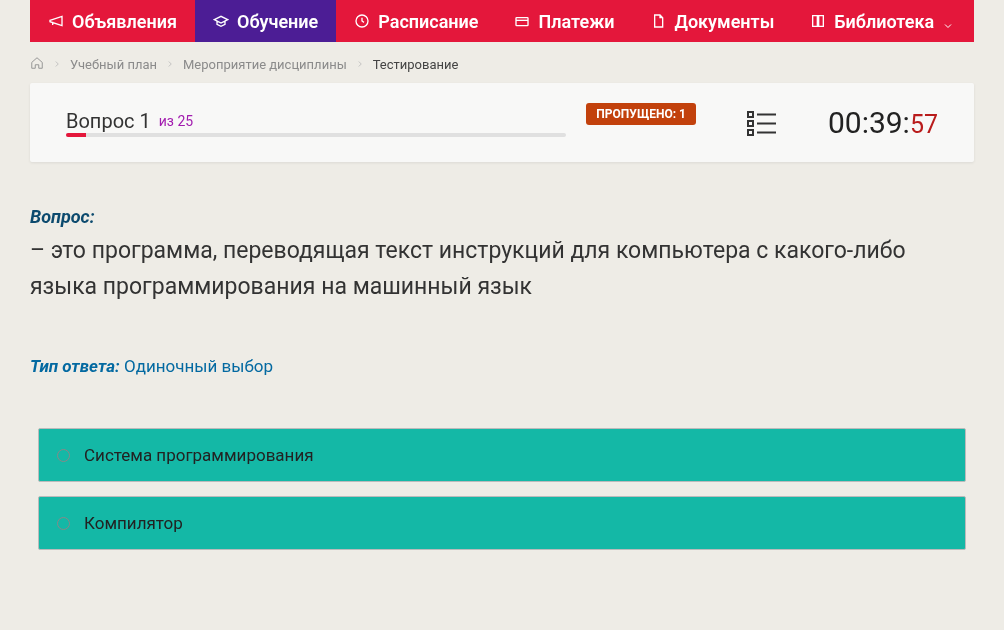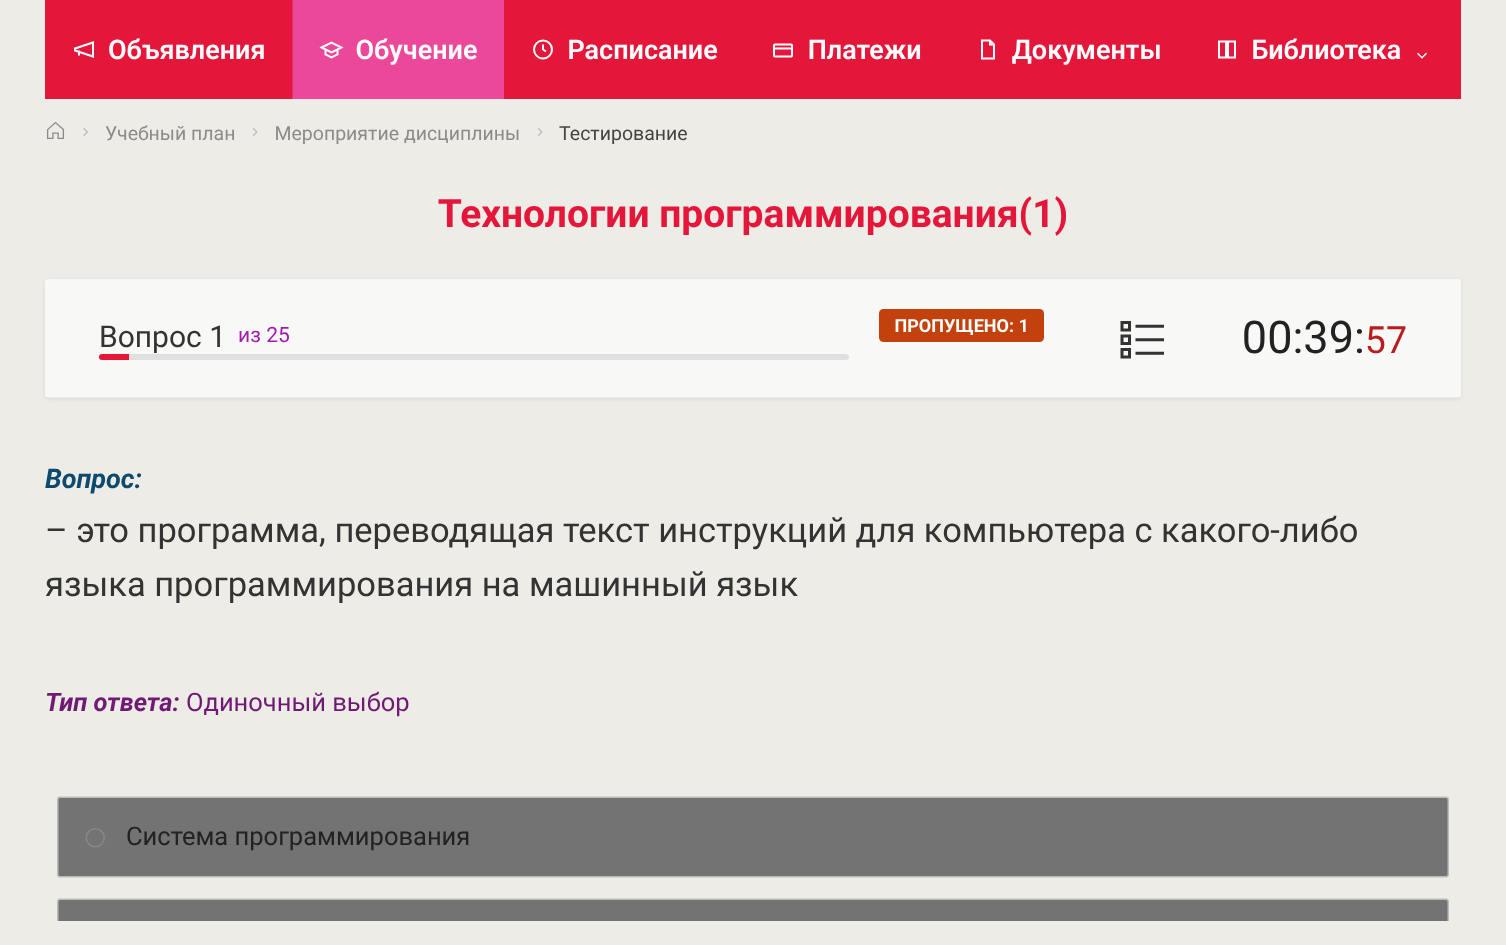--- a/index.html
+++ b/index.html
@@ -21,34 +21,34 @@
       position: relative;
     }
     .content-area {
       padding: 0 30px 30px 30px;
     }
     .navbar {
       display: flex;
       background: #e4173b;
       color: #fff;
       margin: 0 30px;
-      height: 66px;
+      height: 42px;
     }
     .nav-item {
       display: flex;
       align-items: center;
       gap: 8px;
       padding: 0 18px;
       font-size: 18px;
       font-weight: 600;
       cursor: pointer;
       white-space: nowrap;
     }
     .nav-item.active {
-      background: #ec4899;
+      background: #4c1d95;
     }
     .nav-icon {
       width: 16px;
       height: 16px;
       display: inline-flex;
       align-items: center;
       justify-content: center;
     }
     .nav-icon svg {
       width: 16px;
@@ -178,33 +178,33 @@
     }
     .question-text {
       font-size: 23px;
       color: #333;
       line-height: 1.55;
       margin-top: 6px;
     }
     .answer-type-row {
       margin-top: 52px;
       font-size: 17px;
-      color: #701a75;
+      color: #0369a1;
     }
     .answer-type-label {
       font-weight: 700;
       font-style: italic;
     }
     .answers {
       margin-top: 52px;
       padding: 0 8px;
     }
     .answer-option {
       border: 1px solid #bbb;
-      background: #737373;
+      background: #14b8a6;
       border-radius: 2px;
       padding: 16px 18px;
       display: flex;
       align-items: center;
       gap: 14px;
       margin-bottom: 14px;
       cursor: pointer;
     }
     .answer-radio {
       width: 13px;
@@ -323,21 +323,20 @@
     <span class="breadcrumb-item">Мероприятие дисциплины</span>
     <span class="breadcrumb-sep">
       <svg viewBox="0 0 24 24">
           <path d="M9 6l6 6-6 6"></path>
         </svg>
     </span>
     <span class="breadcrumb-item current">Тестирование</span>
   </div>
 
   <div class="content-area">
-    <h1 class="page-title">Технологии программирования(1)</h1>
 
     <div class="status-card">
       <div class="question-progress">
         <div class="question-label">
           <span class="question-current">
             <span>Вопрос</span> <span>1</span>
           </span>
           <span class="question-total">
             <span>из</span> <span>25</span>
           </span>

